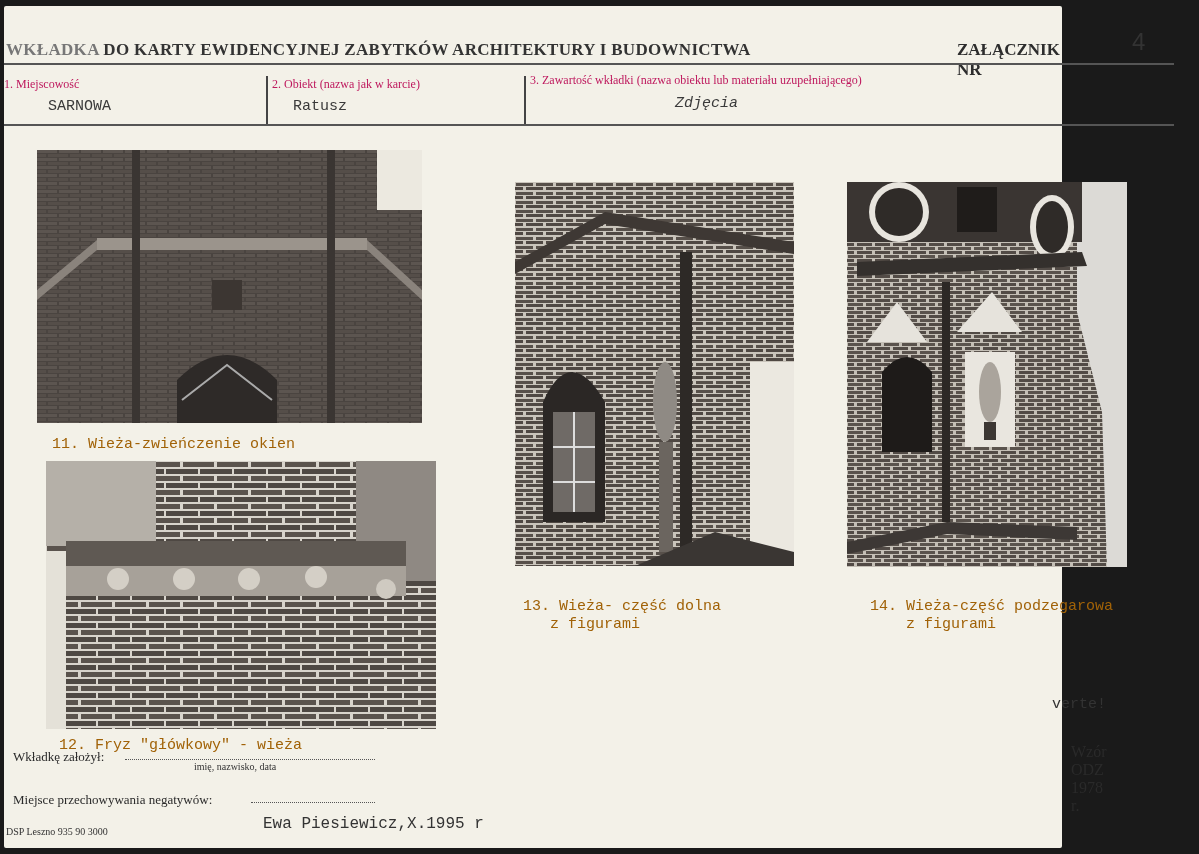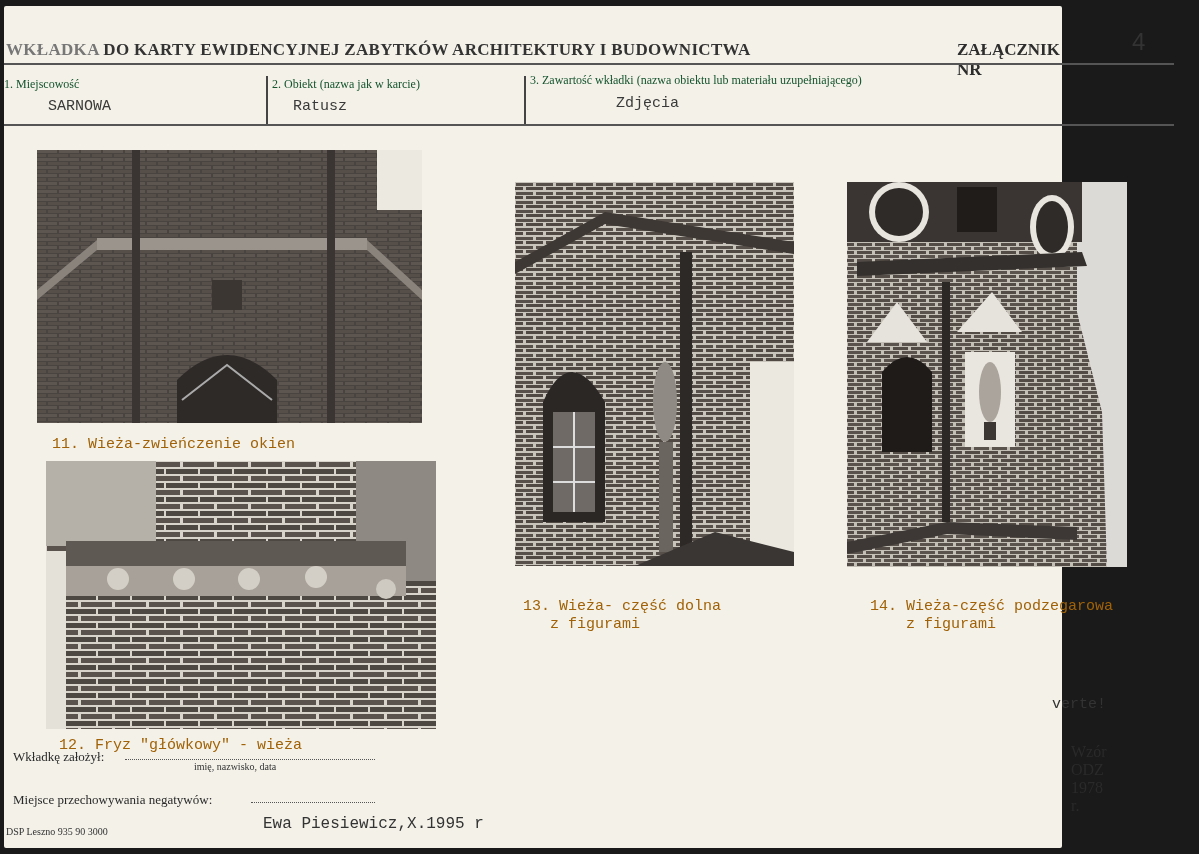--- a/index.html
+++ b/index.html
@@ -7,21 +7,21 @@
   .page { position:absolute; left:4px; top:6px; width:1058px; height:842px; background:#f3f1e8; border-radius:2px; }
   .serif { font-family:"Liberation Serif","DejaVu Serif",serif; color:#2a2a2a; }
   .mono { font-family:"Liberation Mono","DejaVu Sans Mono",monospace; color:#333; }
   .abs { position:absolute; }
   .title { left:2px; top:34px; font-size:17px; font-weight:bold; letter-spacing:0.3px; color:#333; white-space:nowrap; }
   .title .faded { color:#777; }
   .annex { left:953px; top:34px; font-size:17px; font-weight:bold; color:#2d2d2d; }
   .annex-num { left:1128px; top:22px; font-size:24px; color:#333; font-family:"Liberation Sans","DejaVu Sans",sans-serif; font-weight:300; }
   .hr { background:#555; height:2px; }
   .vr { background:#444; width:2px; }
-  .lbl { font-size:12px; color:#14532d; }
+  .lbl { font-size:12px; color:#be185d; }
   .val { font-size:15px; color:#3a3a3a; }
   .photo { position:absolute; overflow:hidden; }
   .photo svg { display:block; width:100%; height:100%; }
   .cap { font-size:15px; color:#a16207; white-space:pre; line-height:18px; }
   .dots { border-bottom:1px dotted #555; height:0; }
   .small { font-size:13px; color:#2a2a2a; }
   .tiny { font-size:10px; color:#333; }
 </style>
 </head>
 <body>
@@ -39,21 +39,21 @@
 
   <div class="abs serif lbl" style="left:0;top:71px;">1. Miejscowość</div>
   <div class="abs mono val" style="left:44px;top:92px;">SARNOWA</div>
 
   <div class="abs vr" style="left:262px;top:70px;height:50px;"></div>
   <div class="abs serif lbl" style="left:268px;top:71px;">2. Obiekt (nazwa jak w karcie)</div>
   <div class="abs mono val" style="left:289px;top:92px;">Ratusz</div>
 
   <div class="abs vr" style="left:520px;top:70px;height:50px;"></div>
   <div class="abs serif lbl" style="left:526px;top:67px;">3. Zawartość wkładki (nazwa obiektu lub materiału uzupełniającego)</div>
-  <div class="abs mono val" style="left:612px;top:89px;">Zdjęcia</div>
+  <div class="abs mono val" style="left:671px;top:89px;font-style:italic;">Zdjęcia</div>
 
   <div class="abs hr" style="left:0;top:118px;width:1170px;"></div>
 
   <div class="photo" style="left:33px;top:144px;width:385px;height:273px;">
     <svg viewBox="0 0 385 273" preserveAspectRatio="none">
       <defs>
         <pattern id="brick1" width="22" height="8" patternUnits="userSpaceOnUse">
           <rect width="22" height="8" fill="#4a4440"></rect>
           <rect x="0" y="0" width="20" height="3" fill="#5c5550"></rect>
           <rect x="11" y="4" width="20" height="3" fill="#554e49"></rect>

